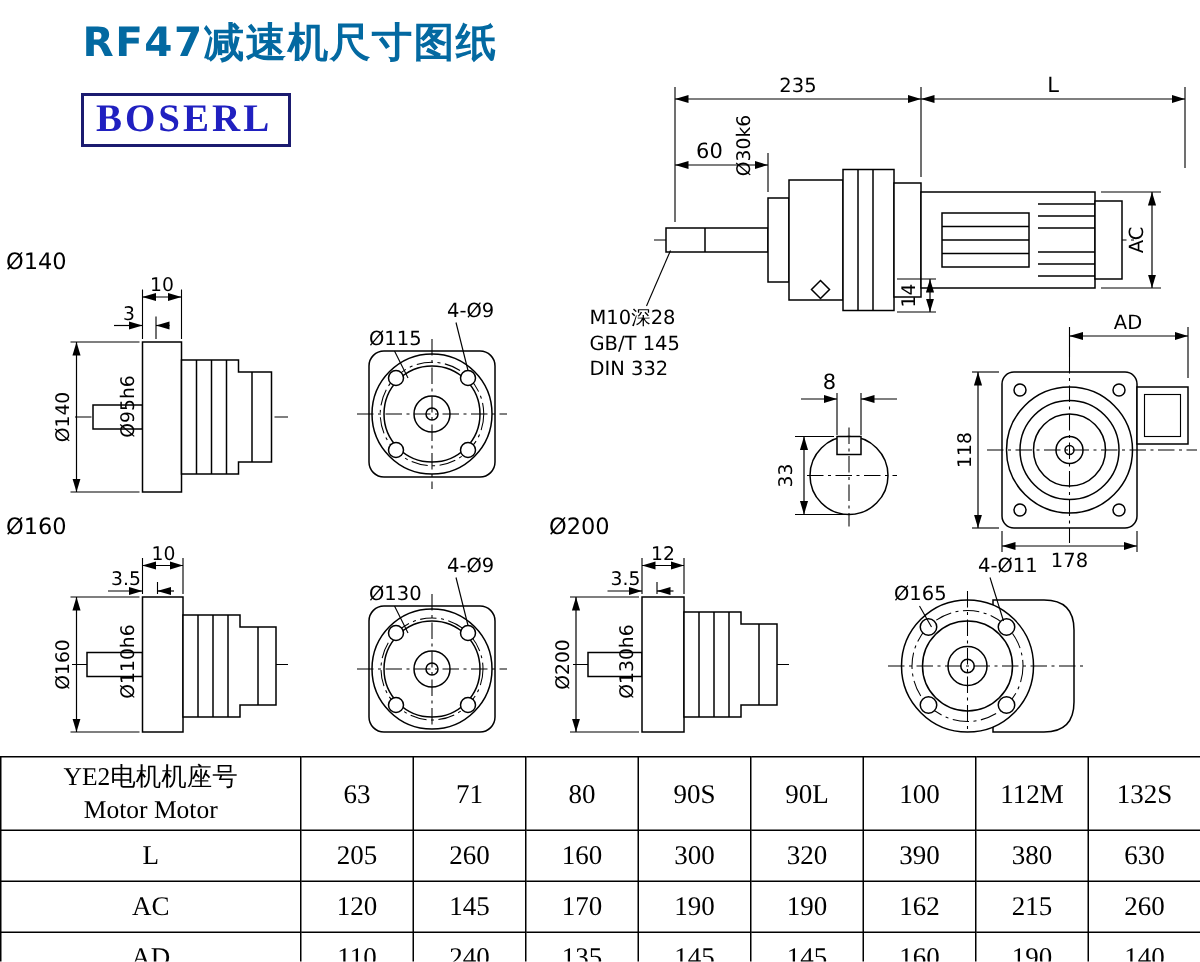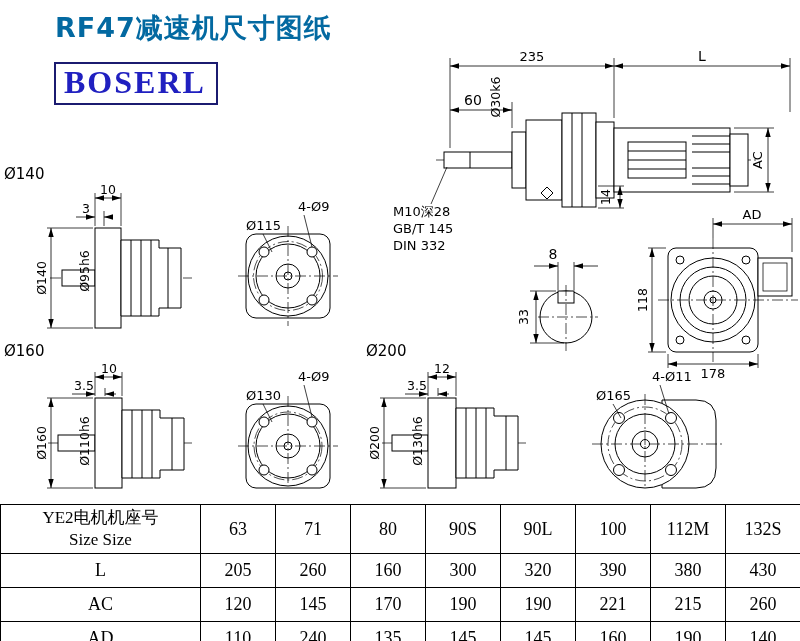--- a/index.html
+++ b/index.html
@@ -1,21 +1,21 @@
 <!DOCTYPE html>
 <html><head>
 <meta charset="utf-8">
 <style>
   * { margin:0; padding:0; box-sizing:border-box; }
   html,body { width:800px; height:641px; background:#fff; overflow:hidden; position:relative;
               font-family:"DejaVu Sans", sans-serif; }
   .page-title { position:absolute; left:55px; top:10px; font-size:27px; font-weight:bold;
                 color:#0369a1; letter-spacing:1px; font-family:"DejaVu Sans", sans-serif; }
   .logo-box { position:absolute; left:54px; top:62px; border:2px solid #1b1b70; color:#2020c0;
-              font-family:"Liberation Serif", serif; font-weight:bold; font-size:32px;
+              font-family:"Liberation Serif", serif; font-weight:bold; font-size:26px;
               padding:0 10px 2px 8px; letter-spacing:2px; background:#fff; }
   svg.drawing { position:absolute; left:0; top:0; }
   .ln  { stroke:#000; stroke-width:1; fill:none; }
   .fw  { stroke:#000; stroke-width:1; fill:#fff; }
   .thin{ stroke:#000; stroke-width:0.75; fill:none; }
   .cl  { stroke:#000; stroke-width:0.7; fill:none; stroke-dasharray:11 3 2 3; }
   .dim { stroke:#000; stroke-width:0.8; fill:none; }
   text { fill:#000; font-family:"DejaVu Sans", sans-serif; }
   .t12 { font-size:12.5px; } .t13 { font-size:13px; } .t14 { font-size:14px; } .t15 { font-size:15px; }
   .drawing-table { position:absolute; left:0; top:489px; width:800px; border-collapse:collapse;
@@ -270,50 +270,50 @@
 
 <table class="drawing-table">
   <colgroup>
       <col class="c0">
       <col class="cv" span="8">
     </colgroup>
   <tbody>
   <tr class="hrow">
     <td class="hcell">
       <div>YE2电机机座号</div>
-      <div>Size Size</div>
+      <div>Motor Motor</div>
     </td>
     <td>63</td>
     <td>71</td>
     <td>80</td>
     <td>90S</td>
     <td>90L</td>
     <td>100</td>
     <td>112M</td>
     <td>132S</td>
   </tr>
   <tr class="drow">
     <td>L</td>
     <td>205</td>
     <td>260</td>
     <td>160</td>
     <td>300</td>
     <td>320</td>
     <td>390</td>
     <td>380</td>
-    <td>430</td>
+    <td>630</td>
   </tr>
   <tr class="drow">
     <td>AC</td>
     <td>120</td>
     <td>145</td>
     <td>170</td>
     <td>190</td>
     <td>190</td>
-    <td>221</td>
+    <td>162</td>
     <td>215</td>
     <td>260</td>
   </tr>
   <tr class="drow">
     <td>AD</td>
     <td>110</td>
     <td>240</td>
     <td>135</td>
     <td>145</td>
     <td>145</td>

